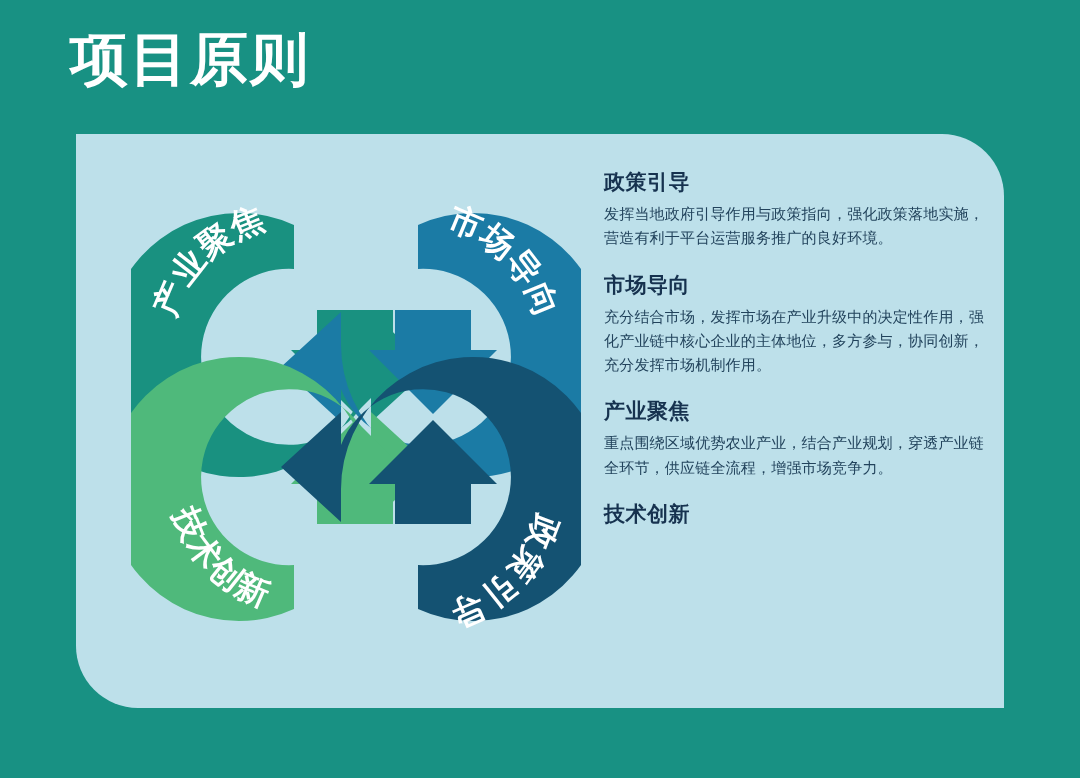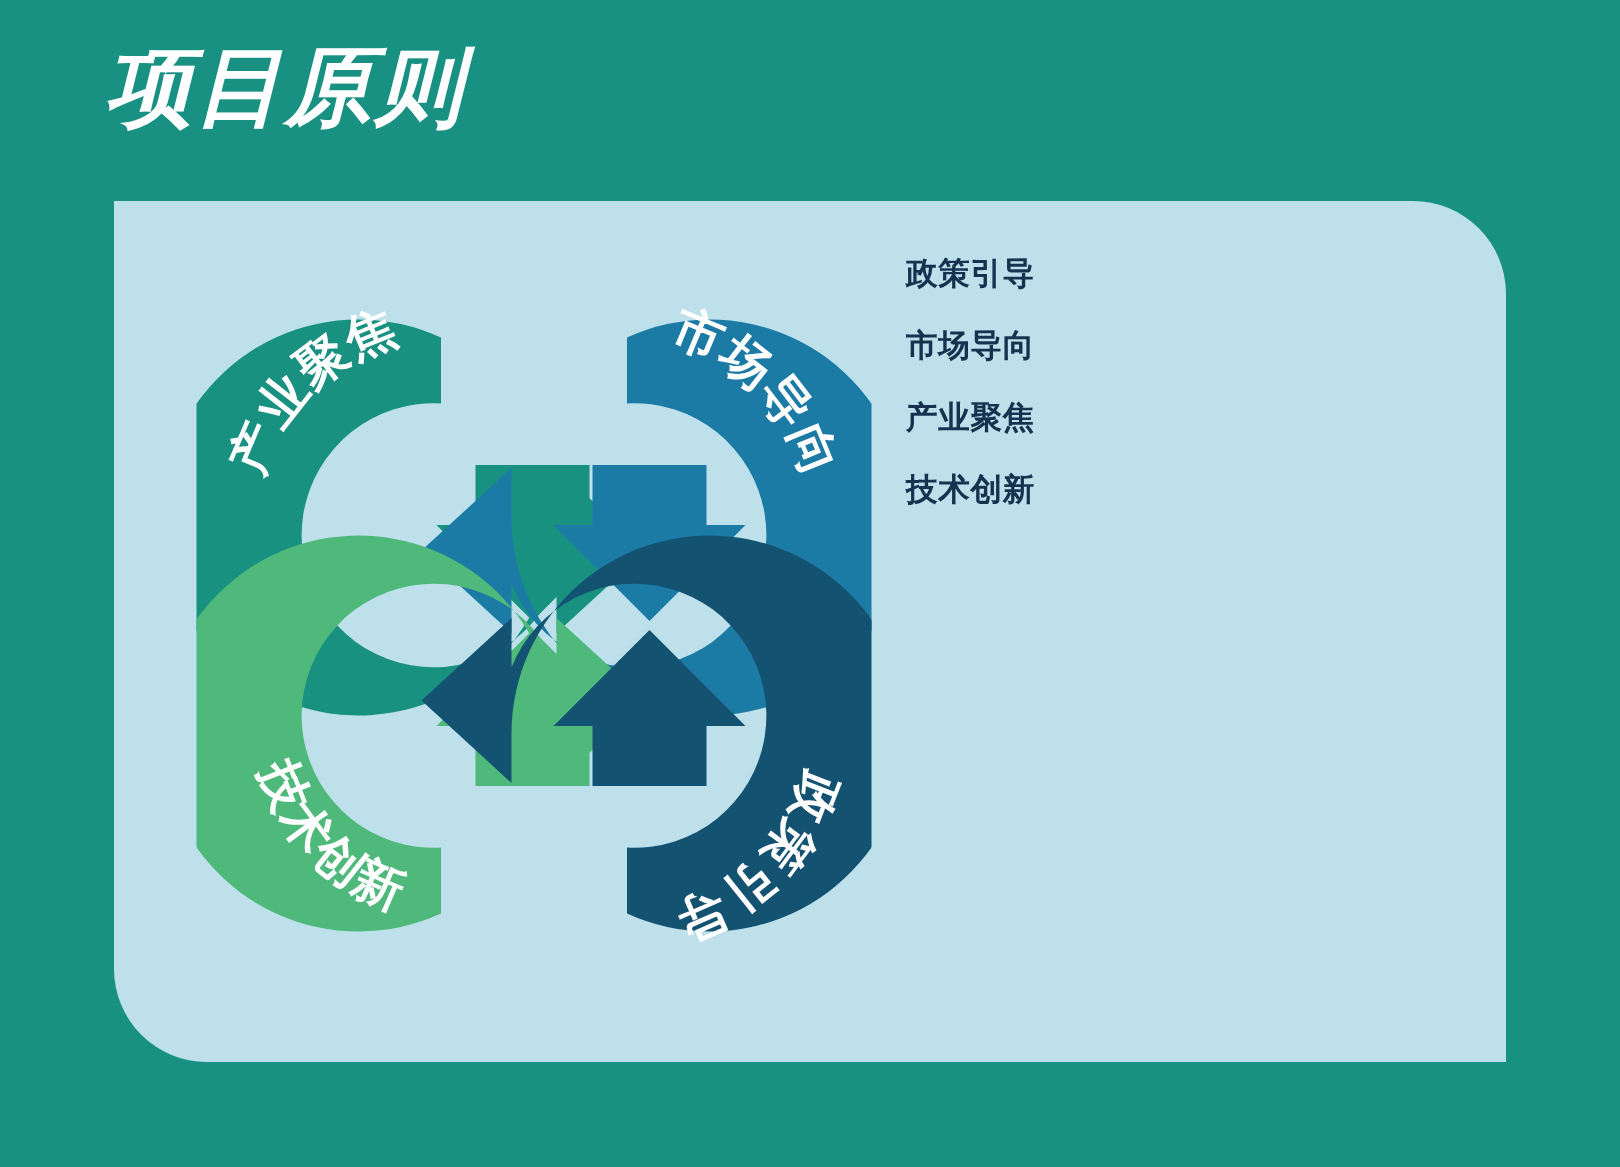--- a/index.html
+++ b/index.html
@@ -17,21 +17,20 @@
   .page-title {
     position: absolute;
     left: 70px;
     top: 27px;
     font-size: 58px;
     font-weight: bold;
     color: #ffffff;
     letter-spacing: 2px;
     line-height: 1.1;
     white-space: nowrap;
-    font-style: italic;
   }
   .panel {
     position: absolute;
     left: 76px;
     top: 134px;
     width: 928px;
     height: 574px;
     background: #bde0ea;
     border-top-right-radius: 62px;
     border-bottom-left-radius: 62px;
@@ -194,25 +193,28 @@
             <tspan>政策引导</tspan>
           </textPath>
         </text>
       </g>
     </svg>
   </div>
 
   <div class="text-col">
     <div class="section">
       <h3 class="section-title">政策引导</h3>
+      <p class="section-body">发挥当地政府引导作用与政策指向，强化政策落地实施，营造有利于平台运营服务推广的良好环境。</p>
     </div>
     <div class="section">
       <h3 class="section-title">市场导向</h3>
+      <p class="section-body">充分结合市场，发挥市场在产业升级中的决定性作用，强化产业链中核心企业的主体地位，多方参与，协同创新，充分发挥市场机制作用。</p>
     </div>
     <div class="section">
       <h3 class="section-title">产业聚焦</h3>
+      <p class="section-body">重点围绕区域优势农业产业，结合产业规划，穿透产业链全环节，供应链全流程，增强市场竞争力。</p>
     </div>
     <div class="section">
       <h3 class="section-title">技术创新</h3>
     </div>
   </div>
 
 </div>
 
 </body></html>

